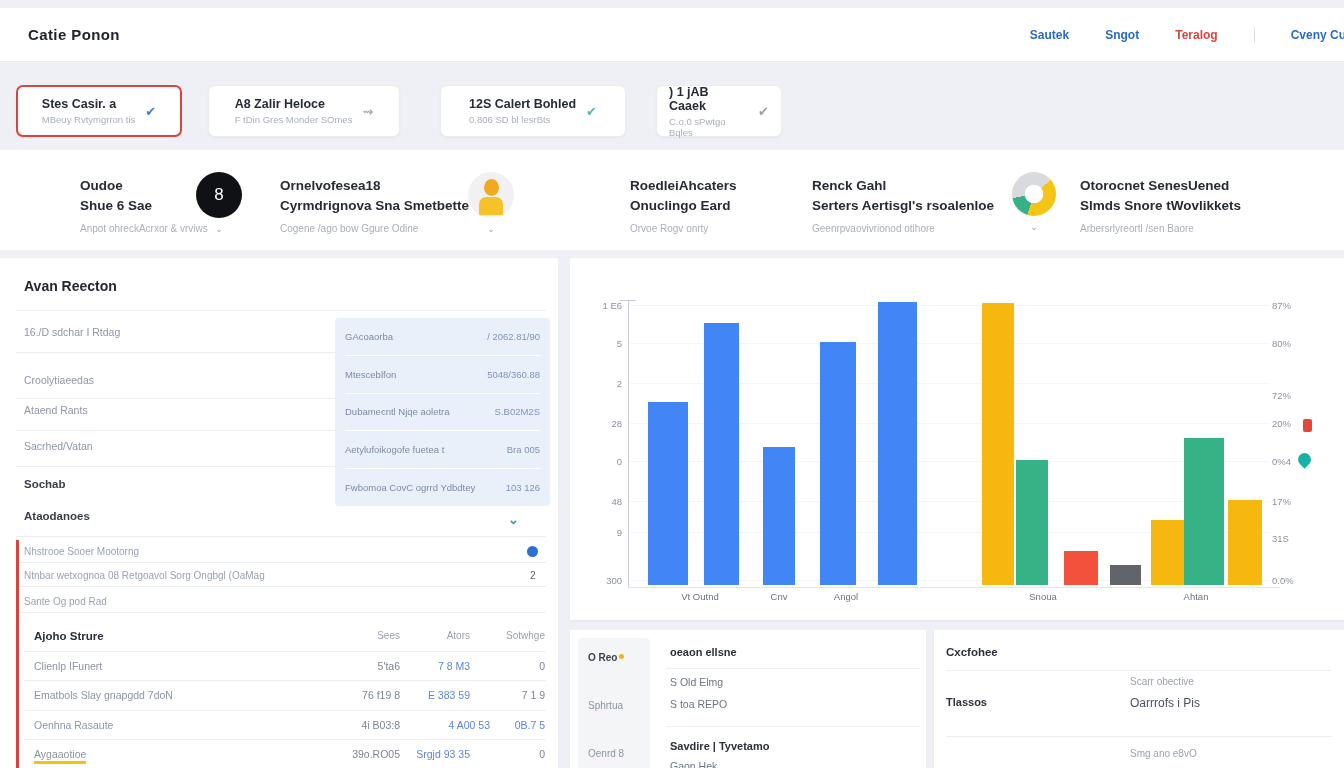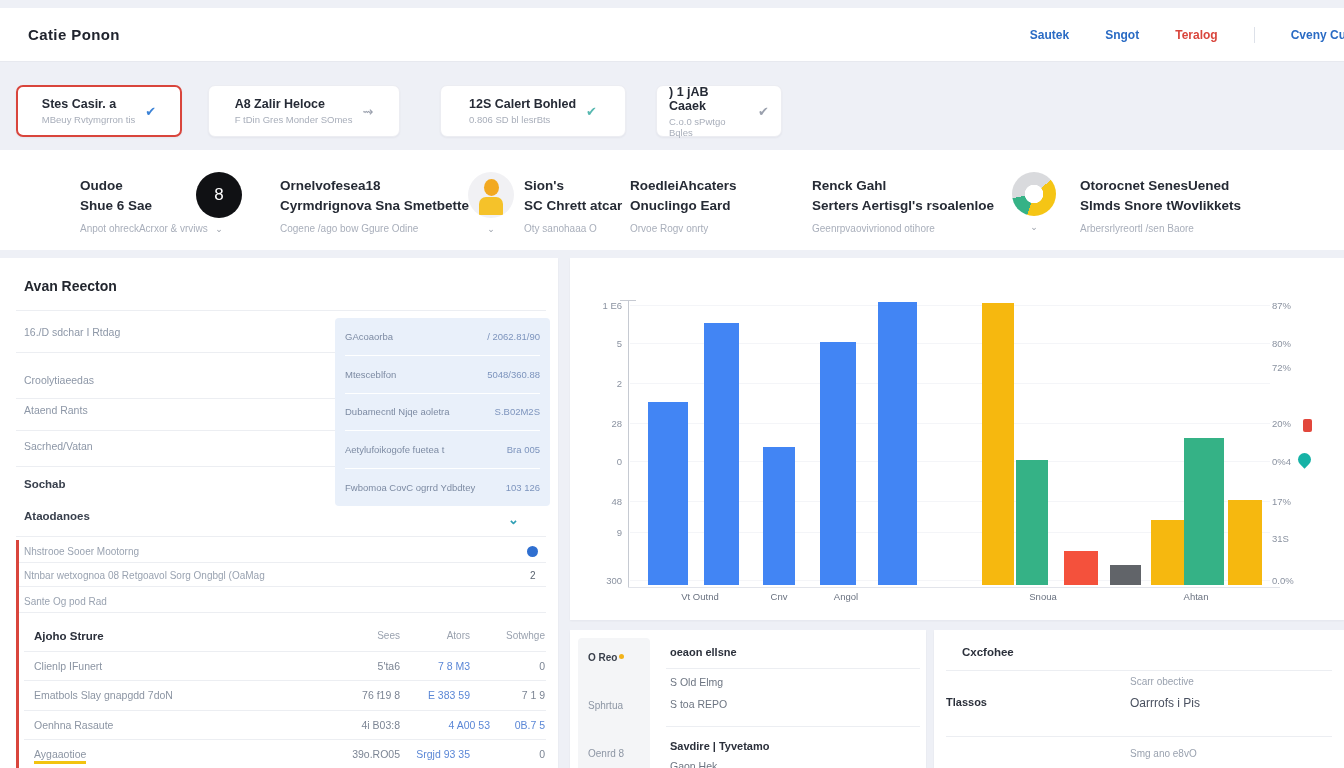--- a/index.html
+++ b/index.html
@@ -84,21 +84,21 @@
 
   
   .bm-panel { left:570px; top:630px; width:356px; height:138px; }
   .bm-side { position:absolute; left:8px; top:8px; width:72px; height:136px; background:#f4f5f7; border-radius:4px; }
   .bm-side-item { position:absolute; left:10px; font-size:10px; color:#8d96a4; white-space:nowrap; }
   .bm-side-item.first { color:#3a404c; font-weight:bold; }
   .ydot { display:inline-block; width:5px; height:5px; border-radius:50%; background:#f2b31a; margin-left:2px; vertical-align:2px; }
   .bm-title { position:absolute; left:100px; font-size:11px; font-weight:bold; color:#2b303b; }
   .bm-line { position:absolute; left:100px; font-size:10.5px; color:#6d7582; }
   .br-panel { left:934px; top:630px; width:410px; height:138px; }
-  .br-title { position:absolute; left:12px; top:16px; font-size:11.5px; font-weight:bold; color:#2b303b;margin-left:16px; }
+  .br-title { position:absolute; left:12px; top:16px; font-size:11.5px; font-weight:bold; color:#2b303b; }
   .br-label { position:absolute; left:12px; top:66px; font-size:11px; font-weight:bold; color:#2b303b; }
   .br-v1 { position:absolute; left:196px; top:46px; font-size:10px; color:#9aa2af; }
   .br-v2 { position:absolute; left:196px; top:66px; font-size:12px; color:#4a5160; }
   .br-foot { position:absolute; left:196px; top:118px; font-size:10px; color:#9aa2af; }
 </style>
 </head>
 <body>
 
 <div class="abs topbar">
   <div class="brand">Catie Ponon</div>
@@ -127,25 +127,20 @@
       <div class="feat-title">Ornelvofesea18</div>
       <div class="feat-title">Cyrmdrignova Sna Smetbette</div>
       <div class="feat-sub">Cogene /ago bow Ggure Odine</div>
     </div>
     <div class="abs" style="left: 468px; top: 22px; text-align: center;">
       <div class="person-wrap">
         <div class="person-head"></div>
         <div class="person-body"></div>
       </div>
       <div class="mini-caret" style="margin-top: 6px;">⌄</div>
-    </div>
-    <div class="abs" style="left: 524px; top: 26px;">
-      <div class="feat-title">Sion's</div>
-      <div class="feat-title">SC Chrett atcar</div>
-      <div class="feat-sub">Oty sanohaaa O</div>
     </div>
     <div class="abs" style="left: 630px; top: 26px;">
       <div class="feat-title">RoedleiAhcaters</div>
       <div class="feat-title">Onuclingo Eard</div>
       <div class="feat-sub">Orvoe Rogv onrty</div>
     </div>
     <div class="abs" style="left: 812px; top: 26px;">
       <div class="feat-title">Renck Gahl</div>
       <div class="feat-title">Serters Aertisgl's rsoalenloe</div>
       <div class="feat-sub">Geenrpvaovivrionod otihore</div>
@@ -256,21 +251,21 @@
     <div class="grid" style="top: 203px;"></div>
     <div class="tick-l" style="top: 198px;">0</div>
     <div class="grid" style="top: 243px;"></div>
     <div class="tick-l" style="top: 238px;">48</div>
     <div class="grid" style="top: 274px;"></div>
     <div class="tick-l" style="top: 269px;">9</div>
     <div class="grid" style="top: 322px;"></div>
     <div class="tick-l" style="top: 317px;">300</div>
     <div class="tick-r" style="top: 42px;">87%</div>
     <div class="tick-r" style="top: 80px;">80%</div>
-    <div class="tick-r" style="top: 104px;">72%</div>
+    <div class="tick-r" style="top: 132px;">72%</div>
     <div class="tick-r" style="top: 160px;">20%</div>
     <div class="tick-r" style="top: 198px;">0%4</div>
     <div class="tick-r" style="top: 238px;">17%</div>
     <div class="tick-r" style="top: 275px;">31S</div>
     <div class="tick-r" style="top: 317px;">0.0%</div>
     <div class="bar" style="left: 78px; top: 144px; width: 40px; height: 183px; background: rgb(66, 133, 244);"></div>
     <div class="bar" style="left: 134px; top: 65px; width: 35px; height: 262px; background: rgb(66, 133, 244);"></div>
     <div class="bar" style="left: 193px; top: 189px; width: 32px; height: 138px; background: rgb(66, 133, 244);"></div>
     <div class="bar" style="left: 250px; top: 84px; width: 36px; height: 243px; background: rgb(66, 133, 244);"></div>
     <div class="bar" style="left: 308px; top: 44px; width: 39px; height: 283px; background: rgb(66, 133, 244);"></div>

